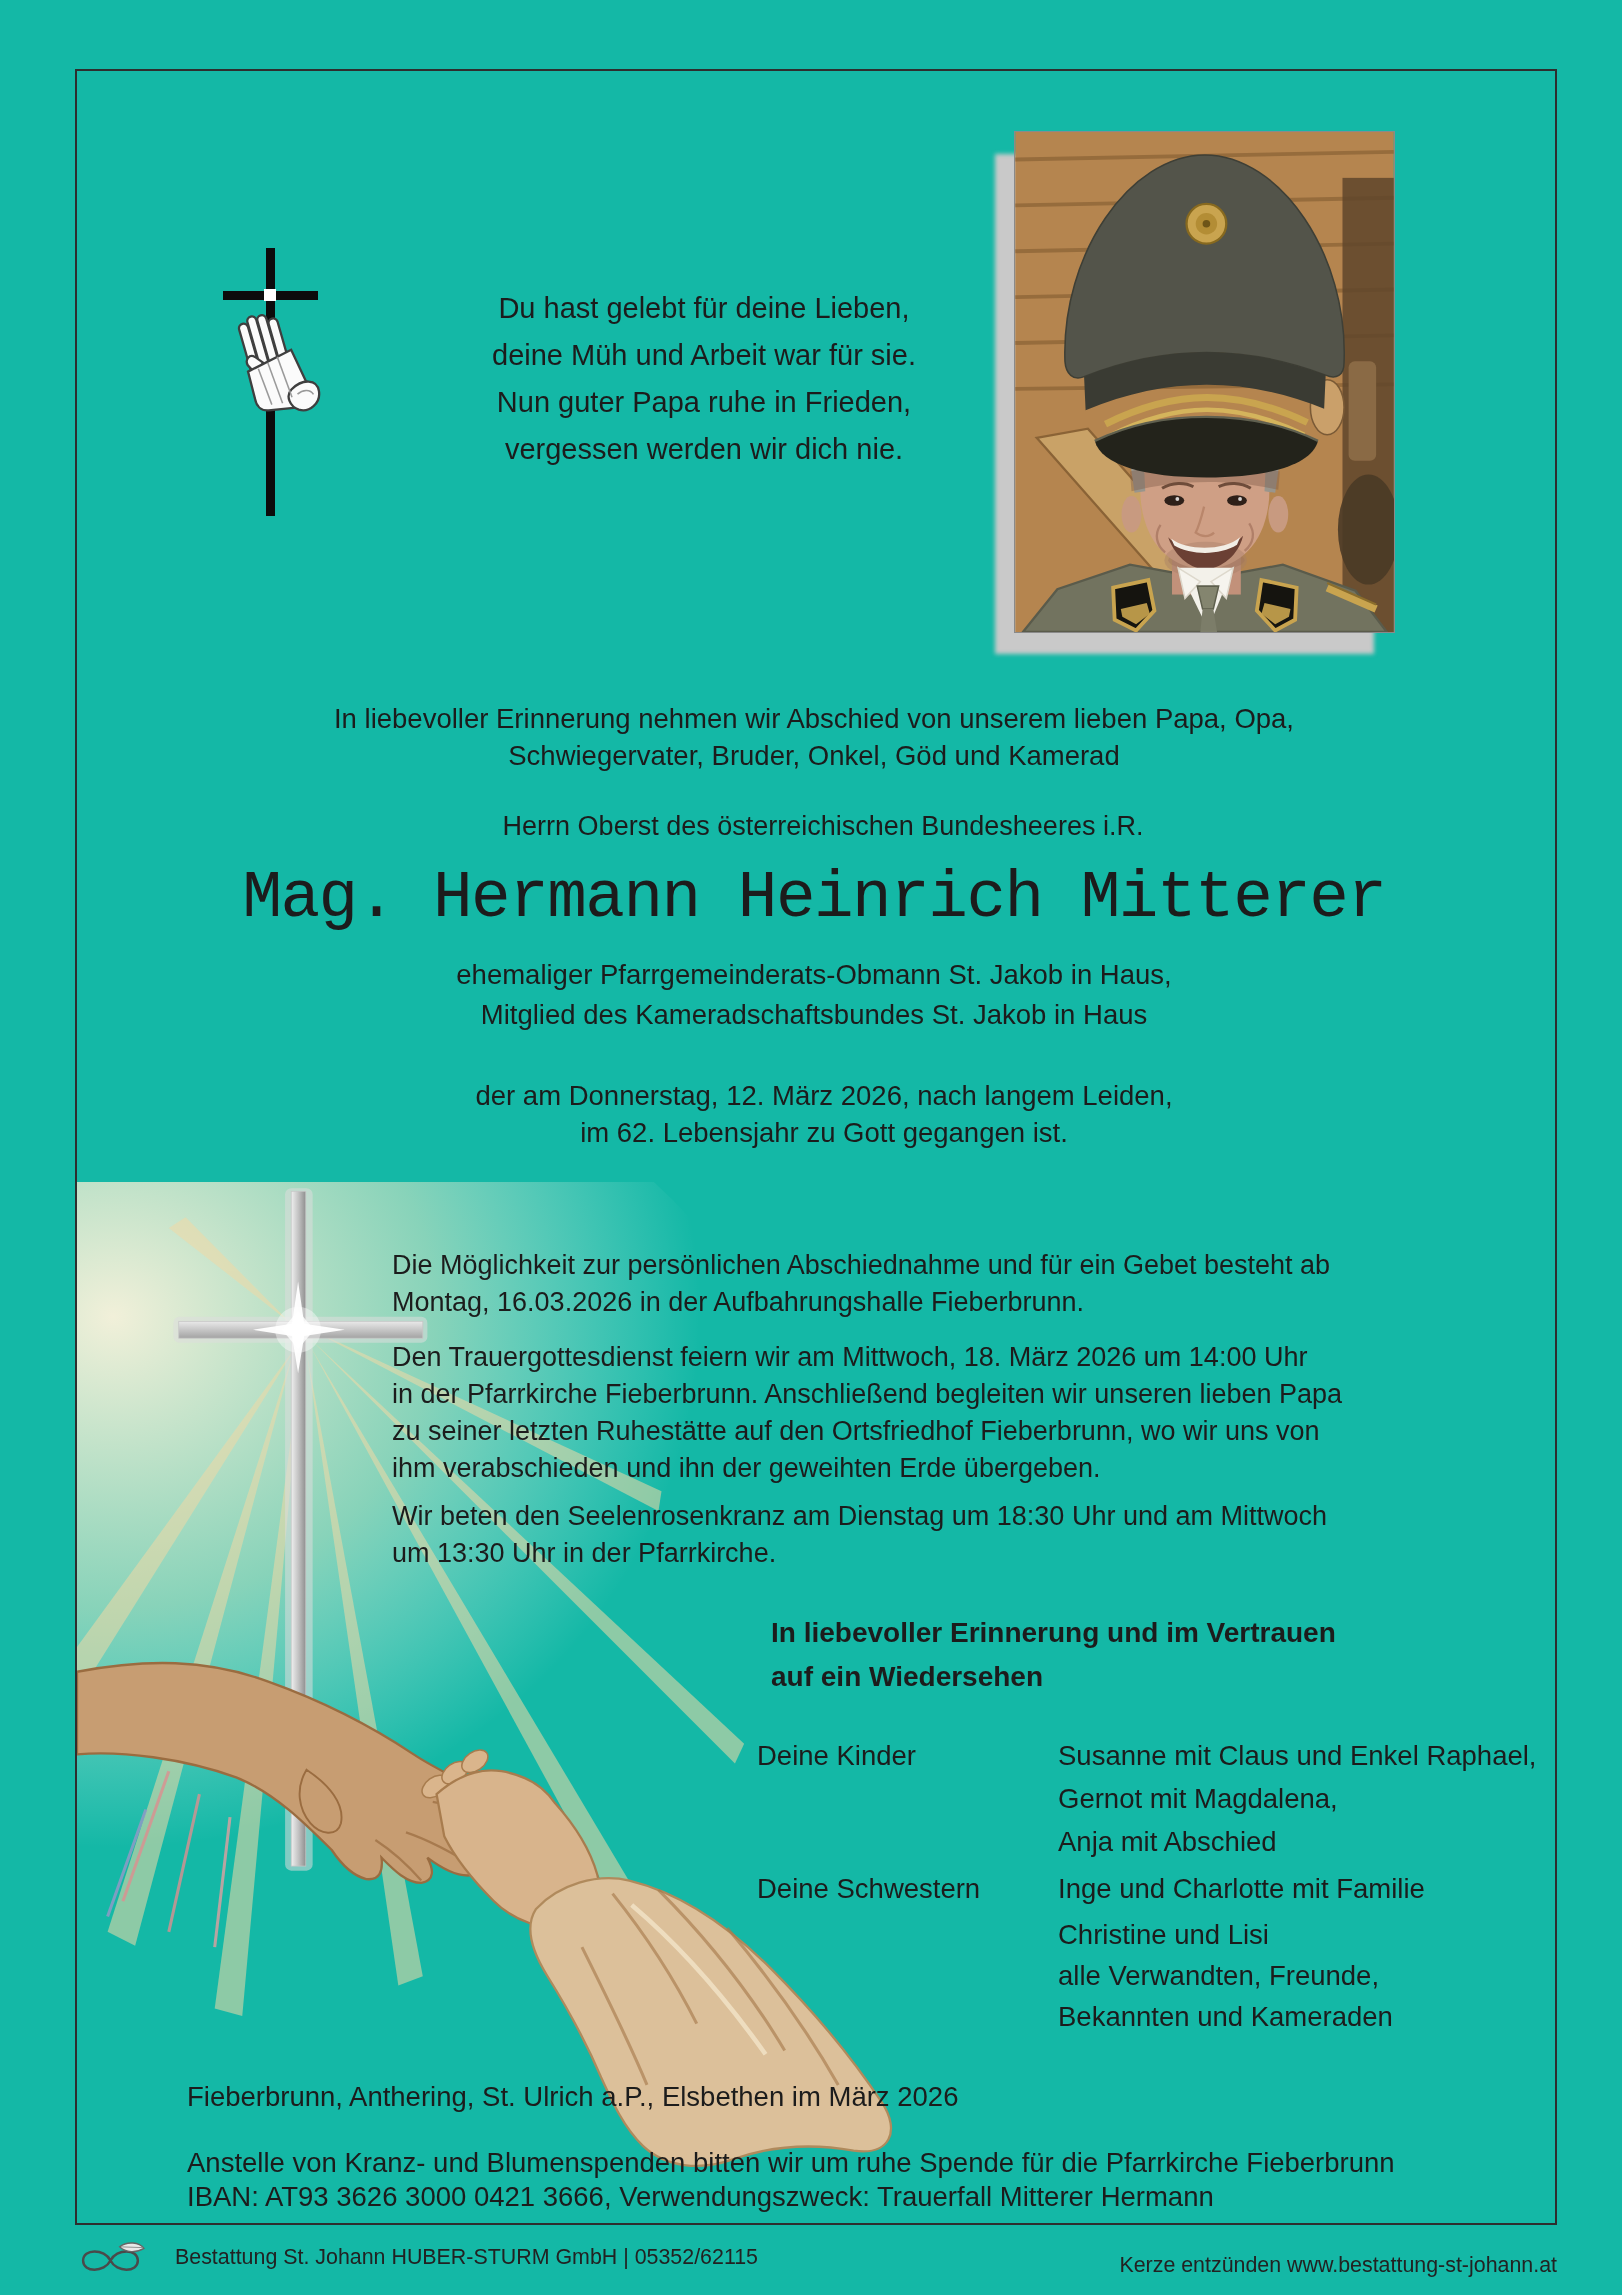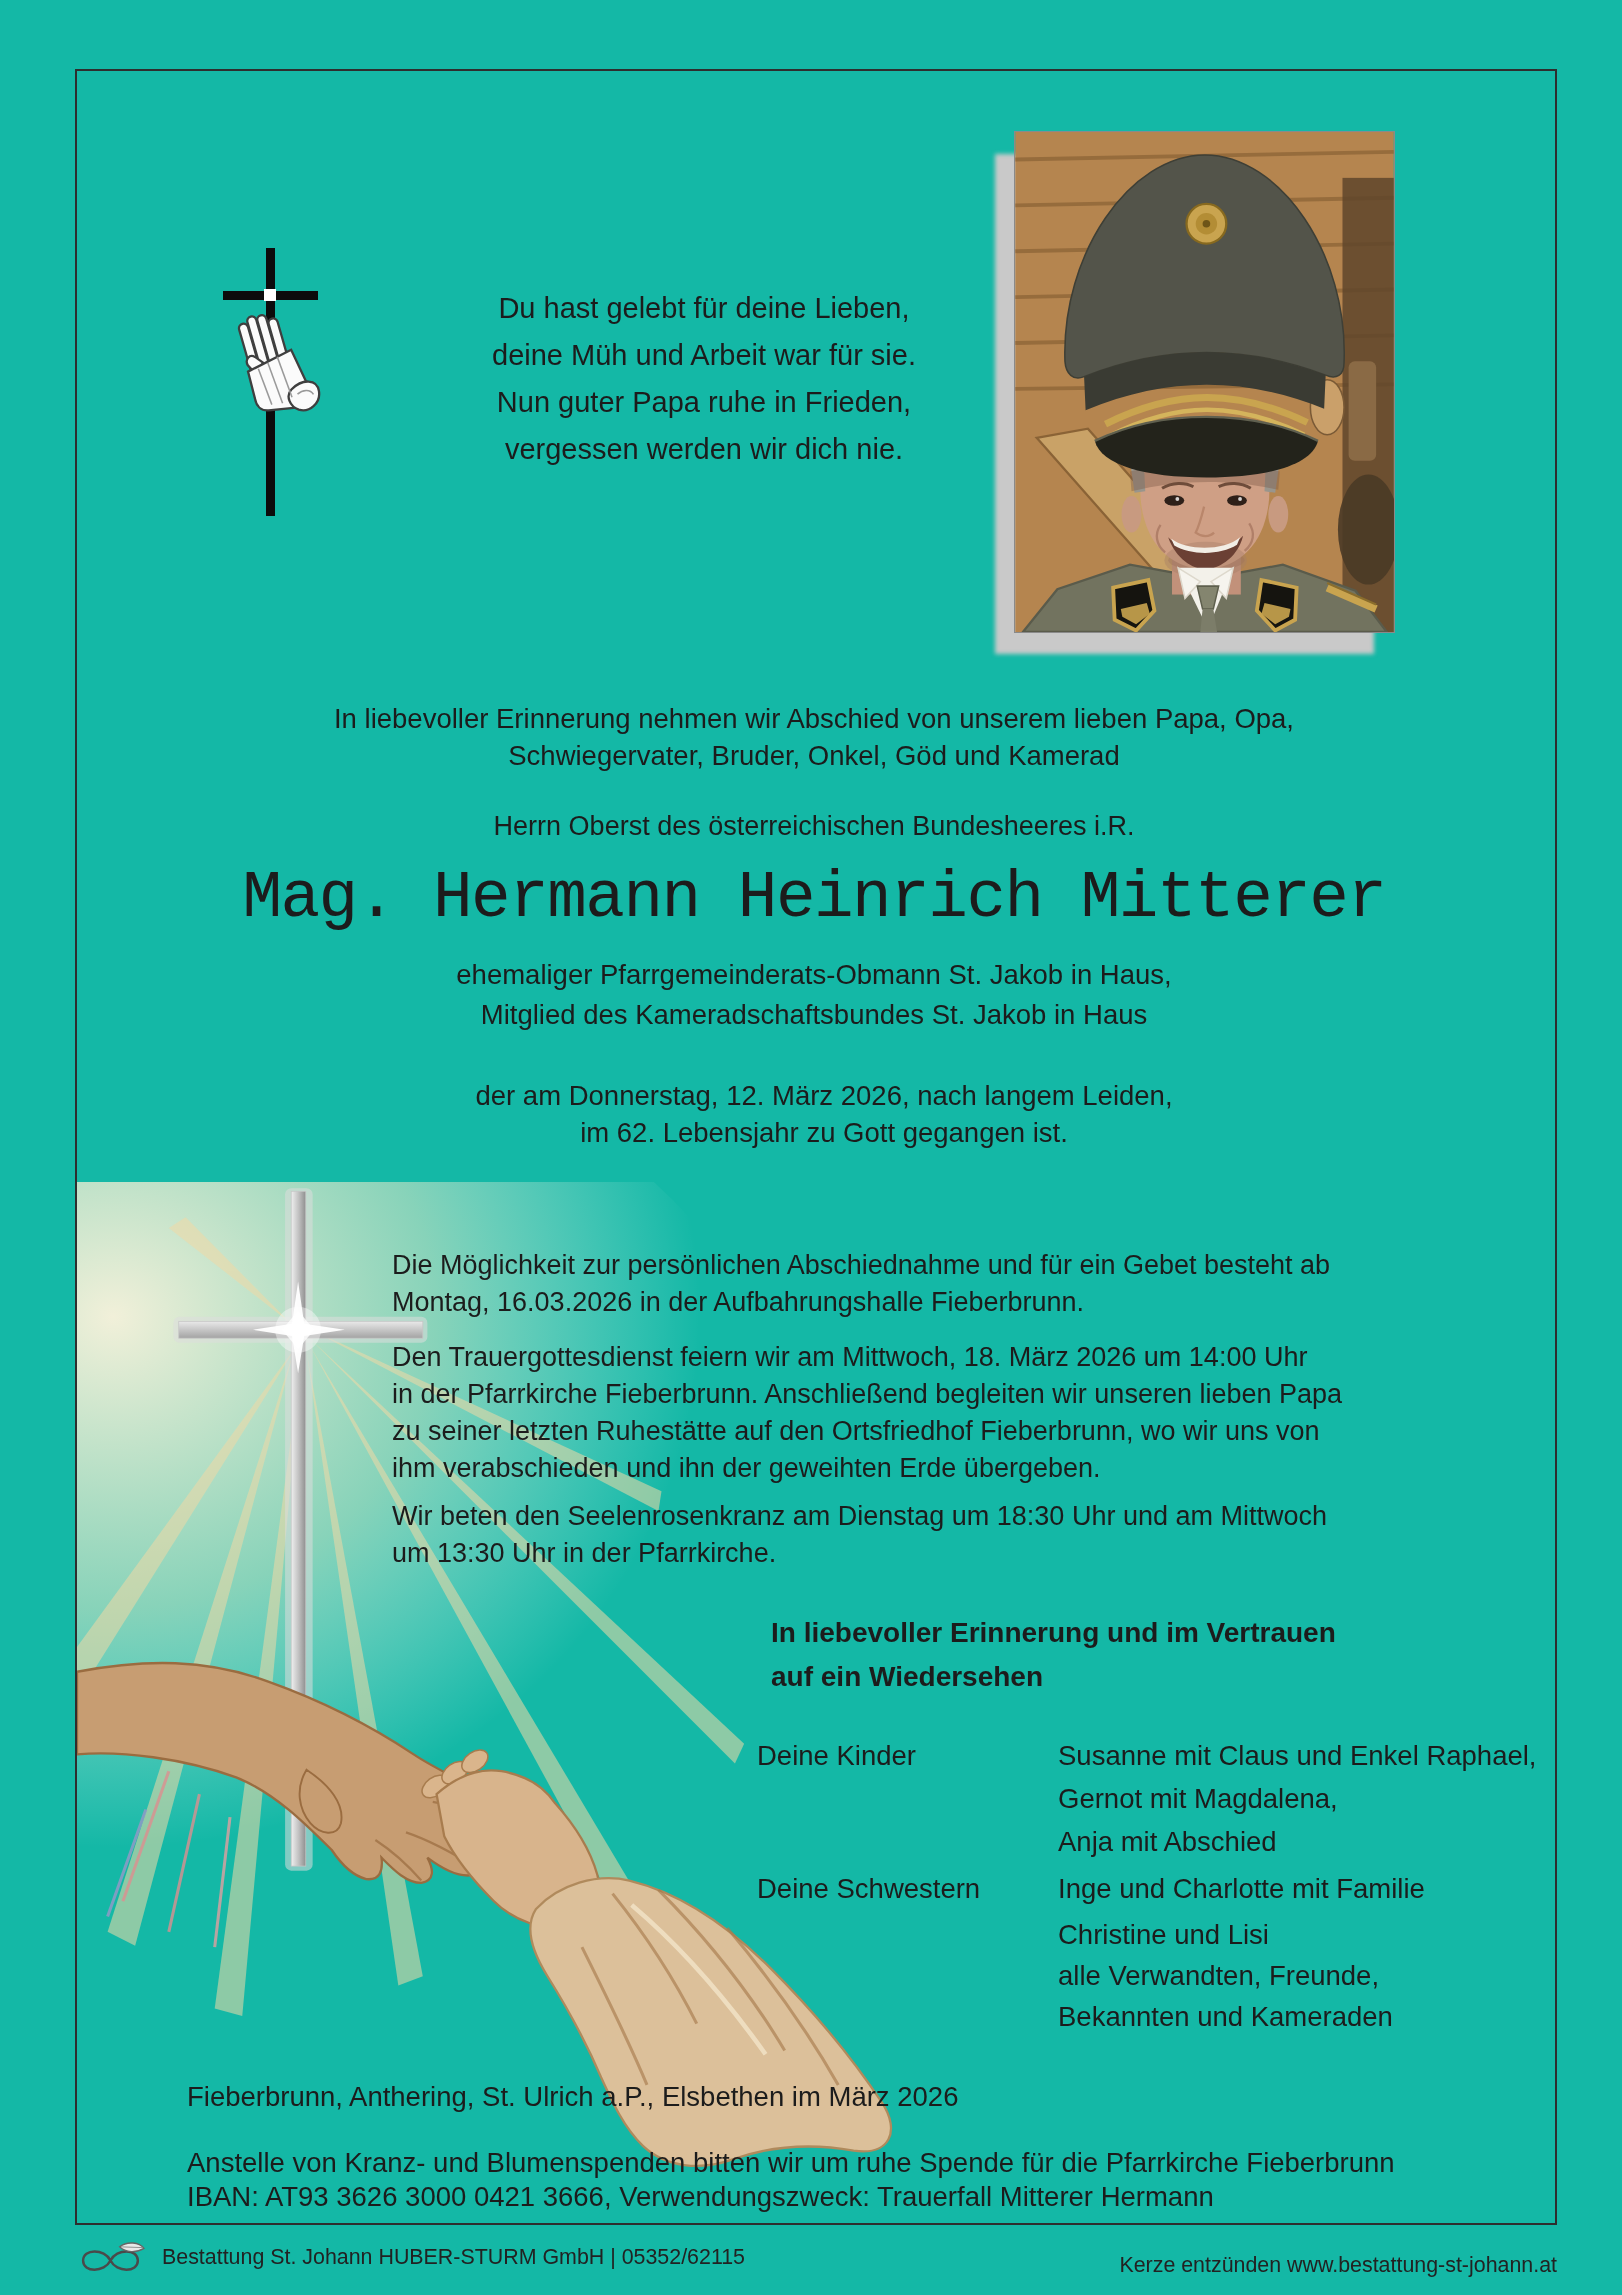--- a/index.html
+++ b/index.html
@@ -20,39 +20,39 @@
   .poem{position:absolute;left:413px;top:285px;width:582px;text-align:center;
         font-size:29px;line-height:47px;z-index:3;}
   
   .photo-shadow{position:absolute;left:995px;top:154px;width:379px;height:500px;
         background:#c9c9c9;filter:blur(2.3px);z-index:1;}
   .photo{position:absolute;left:1014px;top:131px;width:379px;height:500px;
         border:0.8px solid #8a8a8a;z-index:2;overflow:hidden;}
   
   .centered{position:absolute;left:75px;width:1478px;text-align:center;z-index:3;}
   .intro{top:700px;font-size:27.5px;line-height:37px;}
-  .pre-title{top:811px;font-size:27px;}
+  .pre-title{top:811px;font-size:27px;padding-left:9px;}
   .name{top:860px;font-size:66px;letter-spacing:-1.5px;line-height:77px;font-family:Liberation Mono, monospace;}
   .roles{top:955px;font-size:27.5px;line-height:40px;}
   .death{top:1077px;font-size:27.5px;line-height:37px;padding-left:10px;}
   
   .artwork{position:absolute;left:77px;top:1182px;width:1117px;height:1043px;z-index:0;}
   
   .para{position:absolute;left:392px;font-size:27px;line-height:37px;z-index:3;}
   .p1{top:1247px;} .p2{top:1339px;} .p3{top:1498px;}
   
   .closing{position:absolute;left:771px;top:1611px;font-size:28px;line-height:44px;font-weight:bold;z-index:3;}
   .fam-label{position:absolute;left:757px;font-size:27.5px;z-index:3;}
   .fam-values{position:absolute;left:1058px;font-size:27.5px;z-index:3;}
   .r1{top:1734px;line-height:43px;} .r2{top:1867px;line-height:43px;} .r3{top:1914px;line-height:41px;}
   
   .places{position:absolute;left:187px;top:2081px;font-size:27.5px;z-index:3;}
   .donation{position:absolute;left:187px;top:2146px;font-size:27.5px;line-height:34px;z-index:3;}
   
-  .footer-left{position:absolute;left:77px;top:2239px;display:flex;align-items:center;gap:15px;z-index:3;}
+  .footer-left{position:absolute;left:77px;top:2239px;display:flex;align-items:center;gap:28px;z-index:3;}
   .footer-left .txt{font-size:21.4px;color:#222;}
   .footer-right{position:absolute;right:66px;top:2253px;font-size:21.4px;color:#222;z-index:3;}
 </style>
 </head>
 <body>
 
 <div class="page">
 
   <div class="frame"></div>
 

